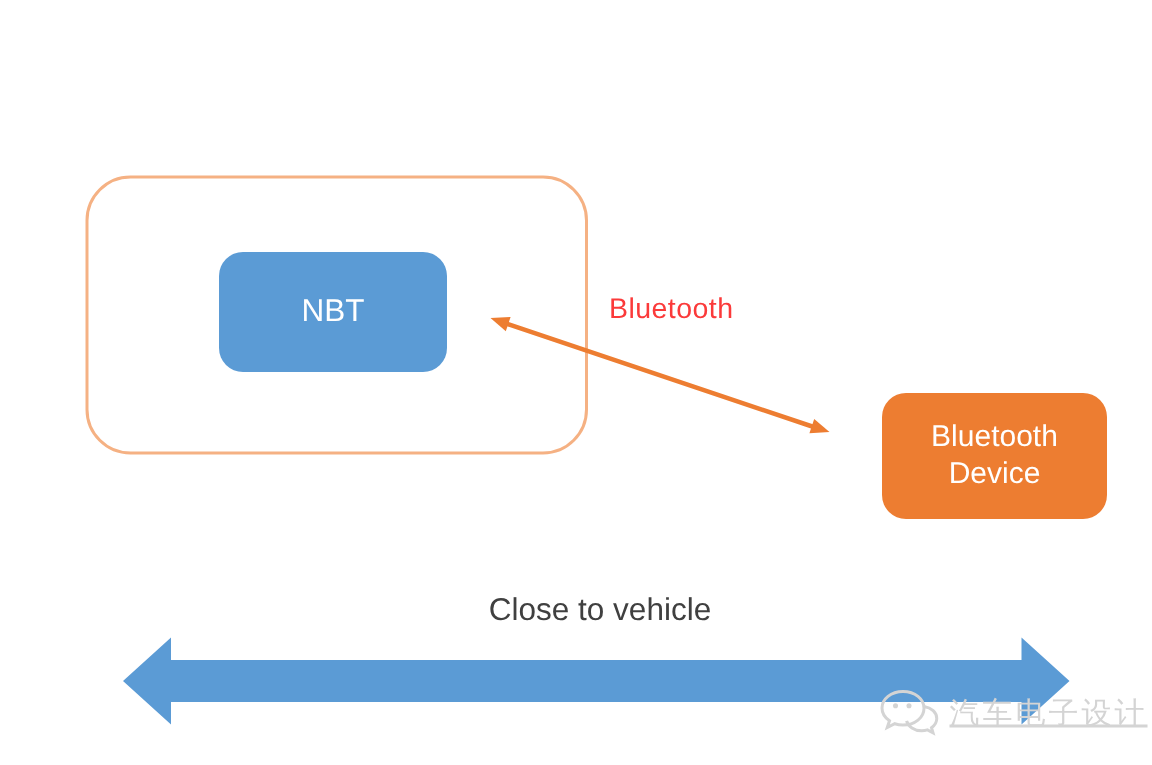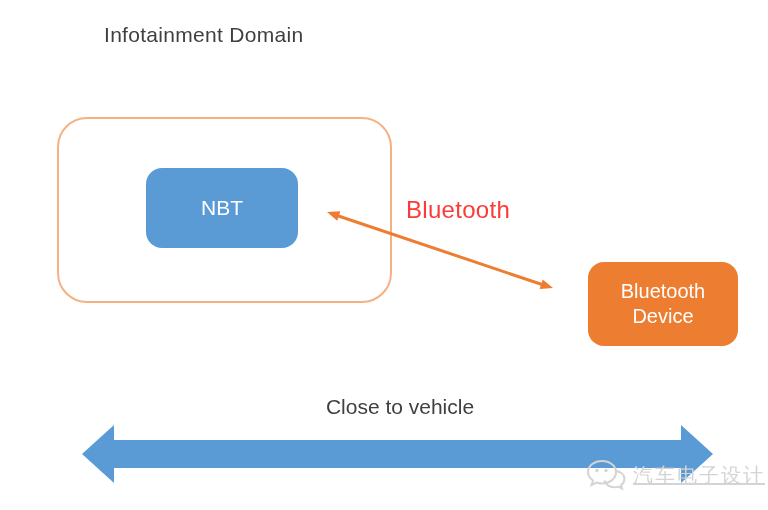--- a/index.html
+++ b/index.html
@@ -61,21 +61,21 @@
     height: 84px;
     background: #ed7d31;
     font-size: 20px;
     padding: 6px 18px;
   }
 
   .bt-label {
     position: absolute;
     left: 406px;
     top: 196px;
-    font-size: 24px;
+    font-size: 19px;
     color: #fb3a3a;
     letter-spacing: 0.3px;
   }
 
   .proximity-label {
     position: absolute;
     left: 0;
     top: 395px;
     width: 800px;
     text-align: center;
@@ -106,21 +106,20 @@
     letter-spacing: 2px;
     white-space: nowrap;
     text-decoration: underline;
   }
 </style>
 </head>
 <body>
 
 <div class="canvas">
 
-  <div class="page-title">Infotainment Domain</div>
 
   <div class="domain-container"></div>
 
   <div class="node nbt-box">
     <span>NBT</span>
   </div>
 
   <div class="node bt-device-box">
     <span>Bluetooth Device</span>
   </div>

